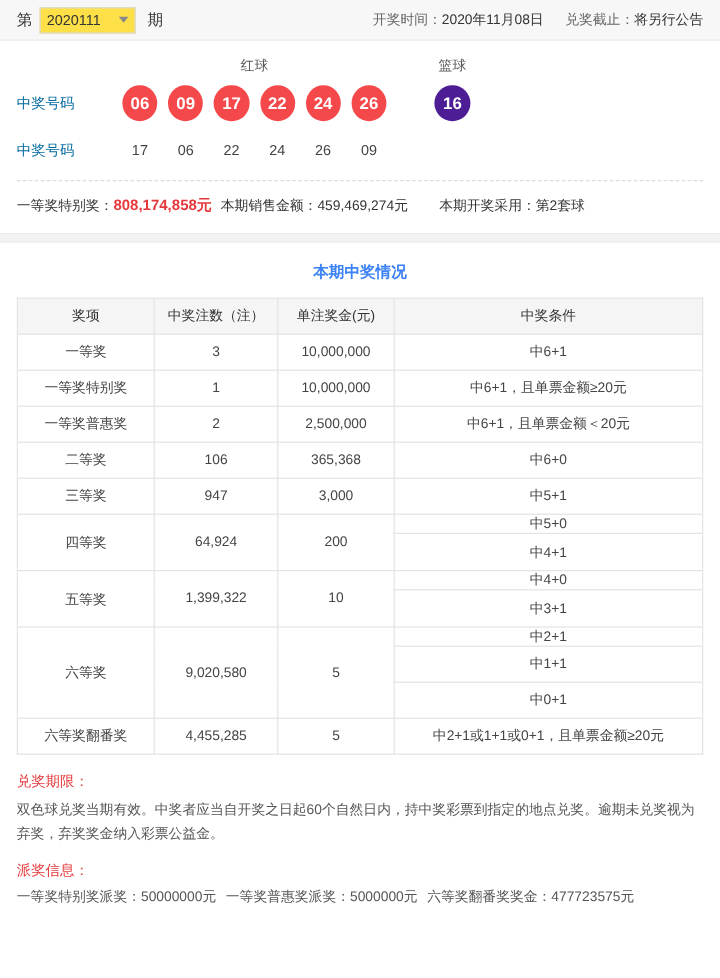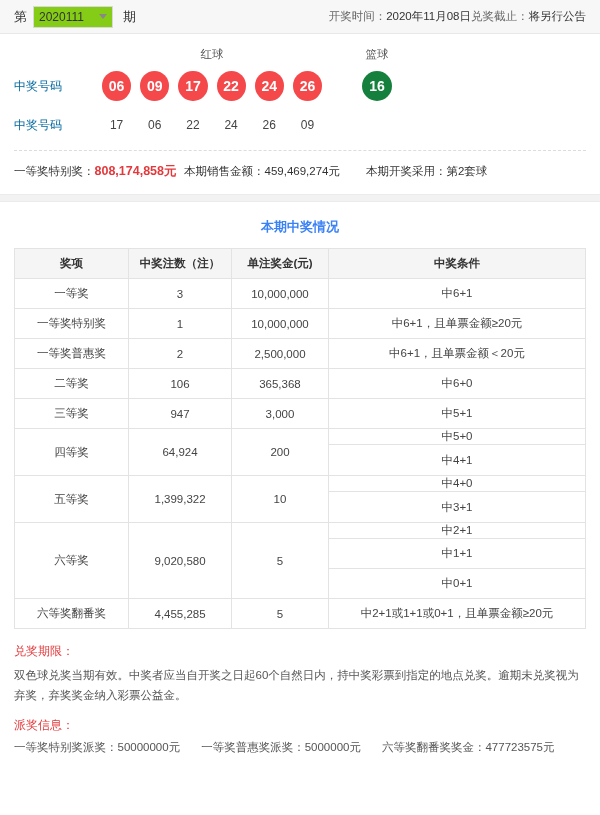--- a/index.html
+++ b/index.html
@@ -20,35 +20,35 @@
     border-bottom: 1px solid #e8e8e8;
     display: flex;
     align-items: center;
     padding: 0 14px;
   }
   .topbar-left { display: flex; align-items: center; gap: 6px; }
   .label-di { font-size: 13px; color: #333; }
   .issue-select {
     width: 80px; height: 22px;
     border: 1px solid #d9d9d9;
-    background: #84cc16;
+    background: #fde047;
     display: flex; align-items: center; justify-content: space-between;
     padding: 0 5px;
     font-size: 12px; color: #333;
   }
   .caret {
     width: 0; height: 0;
     border-left: 4px solid transparent;
     border-right: 4px solid transparent;
     border-top: 5px solid #888;
   }
   .label-qi { font-size: 13px; color: #333; margin-left: 4px; }
   .topbar-right {
     margin-left: auto;
-    display: flex; align-items: center; 
+    display: flex; align-items: center; gap: 18px;
     font-size: 11.5px; color: #666;
   }
   .topbar-right b { font-weight: normal; color: #333; }
 
   
   .panel {
     background: #fff;
     padding: 4px 14px 0 14px;
     position: relative;
   }
@@ -74,21 +74,21 @@
     color: #0369a1;
   }
   .balls-red { width: 220px; display: flex; align-items: center; justify-content: center; gap: 9px; }
   .balls-blue { width: 110px; display: flex; align-items: center; justify-content: center; }
   .ball {
     width: 30px; height: 30px; border-radius: 50%;
     display: flex; align-items: center; justify-content: center;
     color: #fff; font-size: 14px; font-weight: bold;
   }
   .ball.red { background: #f5484a; }
-  .ball.blue { background: #15803d; }
+  .ball.blue { background: #4c1d95; }
 
   .row-order {
     display: flex;
     align-items: center;
     height: 30px;
   }
   .order-red { width: 220px; display: flex; align-items: center; justify-content: center; gap: 9px; }
   .order-red span {
     width: 30px; text-align: center;
     font-size: 12px; color: #444;
@@ -124,21 +124,21 @@
   }
   table.prize {
     width: 100%;
     border-collapse: collapse;
     font-size: 11.5px;
   }
   table.prize th {
     background: #f5f5f5;
     border: 1px solid #e3e3e3;
     height: 30px;
-    font-weight: bold;
+    font-weight: normal;
     color: #333;
     text-align: center;
     margin-left: 28px;
   }
   table.prize td {
     border: 1px solid #e3e3e3;
     text-align: center;
     color: #444;
     padding: 0 4px;
   }
@@ -155,21 +155,21 @@
     font-size: 12px;
     color: #e4393c;
     font-weight: normal;
   }
   .notes p {
     margin: 0 0 12px 0;
     font-size: 11.5px;
     color: #555;
     line-height: 1.7;
   }
-  .pay-list { display: flex; gap: 21px; font-size: 11.5px; color: #555; }
+  .pay-list { display: flex; gap: 8px; font-size: 11.5px; color: #555; }
 </style>
 </head>
 <body>
 
 <div class="page">
 
   <div class="topbar">
     <div class="topbar-left">
       <span class="label-di">第</span>
       <div class="issue-select">

